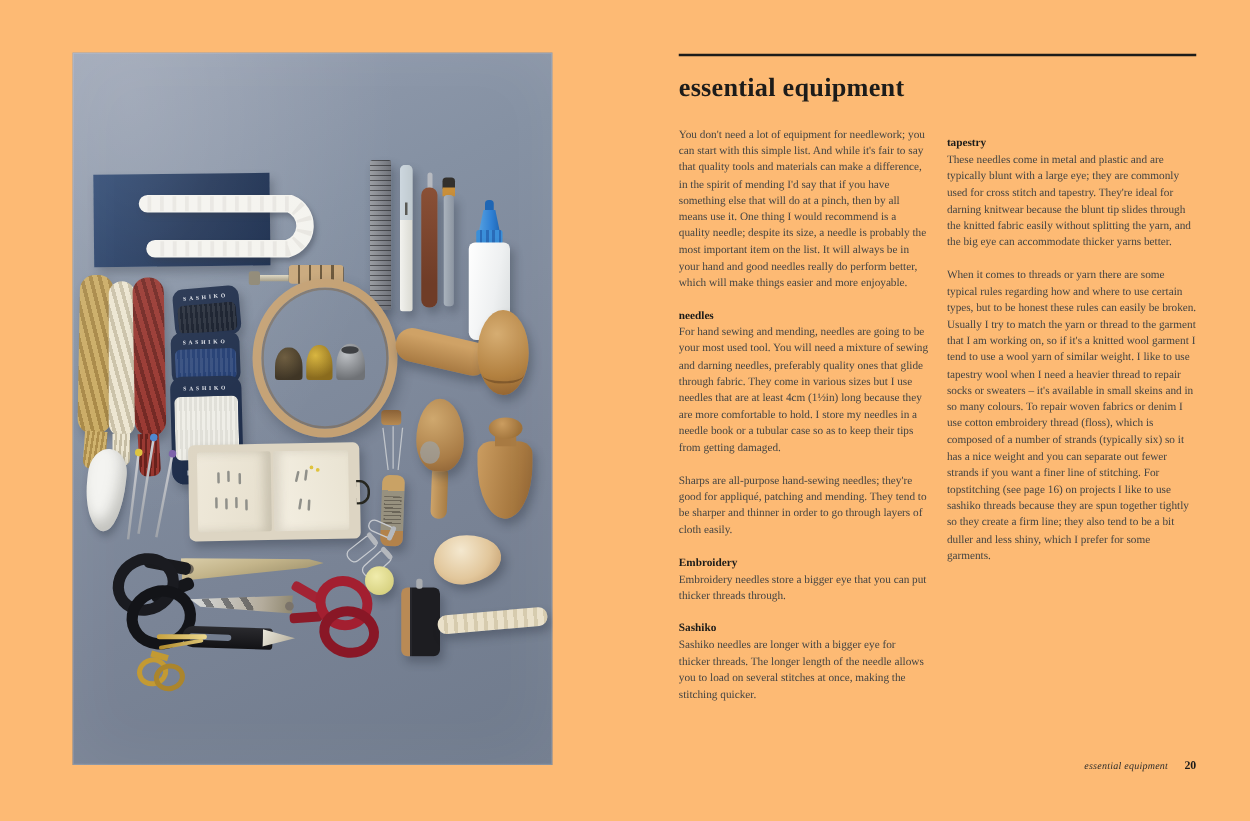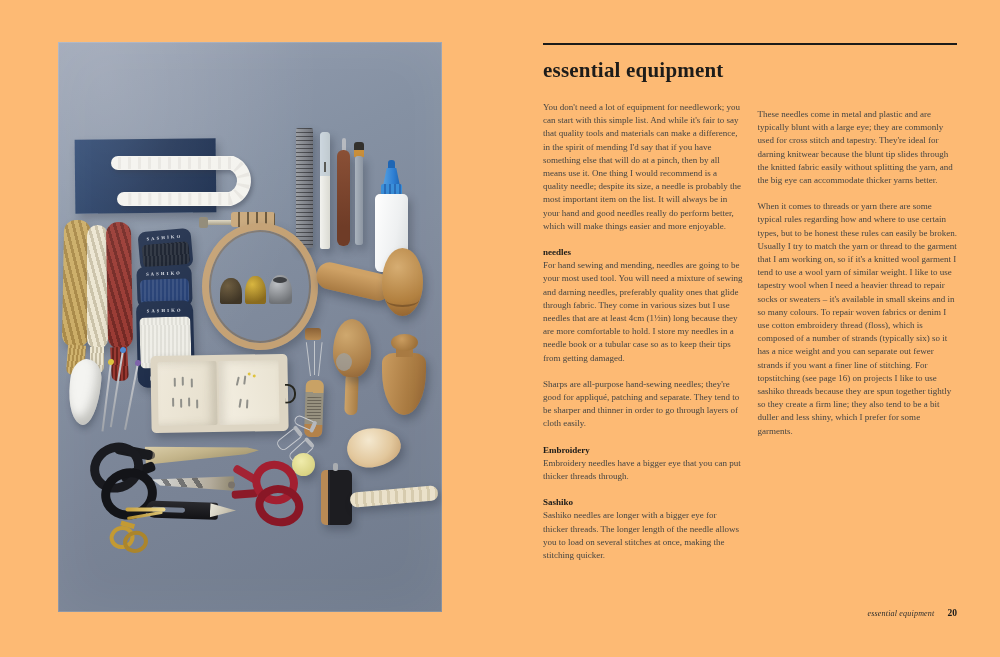--- a/index.html
+++ b/index.html
@@ -367,34 +367,35 @@
 
     <div class="cols">
       <div class="col col1">
         <p>You don't need a lot of equipment for needlework; you can start with this simple list. And while it's fair to say that quality tools and materials can make a difference, in the spirit of mending I'd say that if you have something else that will do at a pinch, then by all means use it. One thing I would recommend is a quality needle; despite its size, a needle is probably the most important item on the list. It will always be in your hand and good needles really do perform better, which will make things easier and more enjoyable.</p>
 
         <div class="sec">
           <h3>needles</h3>
           <p>For hand sewing and mending, needles are going to be your most used tool. You will need a mixture of sewing and darning needles, preferably quality ones that glide through fabric. They come in various sizes but I use needles that are at least 4cm (1½in) long because they are more comfortable to hold. I store my needles in a needle book or a tubular case so as to keep their tips from getting damaged.</p>
         </div>
         <div class="sec">
-          <p>Sharps are all-purpose hand-sewing needles; they're good for appliqué, patching and separate. They tend to be sharper and thinner in order to go through layers of cloth easily.</p>
+          <p>Sharps are all-purpose hand-sewing needles; they're good for appliqué, patching and mending. They tend to be sharper and thinner in order to go through layers of cloth easily.</p>
         </div>
         <div class="sec">
           <h3>Embroidery</h3>
-          <p>Embroidery needles have a bigger eye that you can put thicker threads through.</p>
+          <p>Embroidery needles store a bigger eye that you can put thicker threads through.</p>
         </div>
         <div class="sec">
           <h3>Sashiko</h3>
           <p>Sashiko needles are longer with a bigger eye for thicker threads. The longer length of the needle allows you to load on several stitches at once, making the stitching quicker.</p>
         </div>
       </div>
 
       <div class="col col2">
         <div class="sec">
+          <h3>tapestry</h3>
           <p>These needles come in metal and plastic and are typically blunt with a large eye; they are commonly used for cross stitch and tapestry. They're ideal for darning knitwear because the blunt tip slides through the knitted fabric easily without splitting the yarn, and the big eye can accommodate thicker yarns better.</p>
         </div>
         <div class="sec">
           <p>When it comes to threads or yarn there are some typical rules regarding how and where to use certain types, but to be honest these rules can easily be broken. Usually I try to match the yarn or thread to the garment that I am working on, so if it's a knitted wool garment I tend to use a wool yarn of similar weight. I like to use tapestry wool when I need a heavier thread to repair socks or sweaters – it's available in small skeins and in so many colours. To repair woven fabrics or denim I use cotton embroidery thread (floss), which is composed of a number of strands (typically six) so it has a nice weight and you can separate out fewer strands if you want a finer line of stitching. For topstitching (see page 16) on projects I like to use sashiko threads because they are spun together tightly so they create a firm line; they also tend to be a bit duller and less shiny, which I prefer for some garments.</p>
         </div>
       </div>
     </div>
   </div>
 
   <div class="footer">

